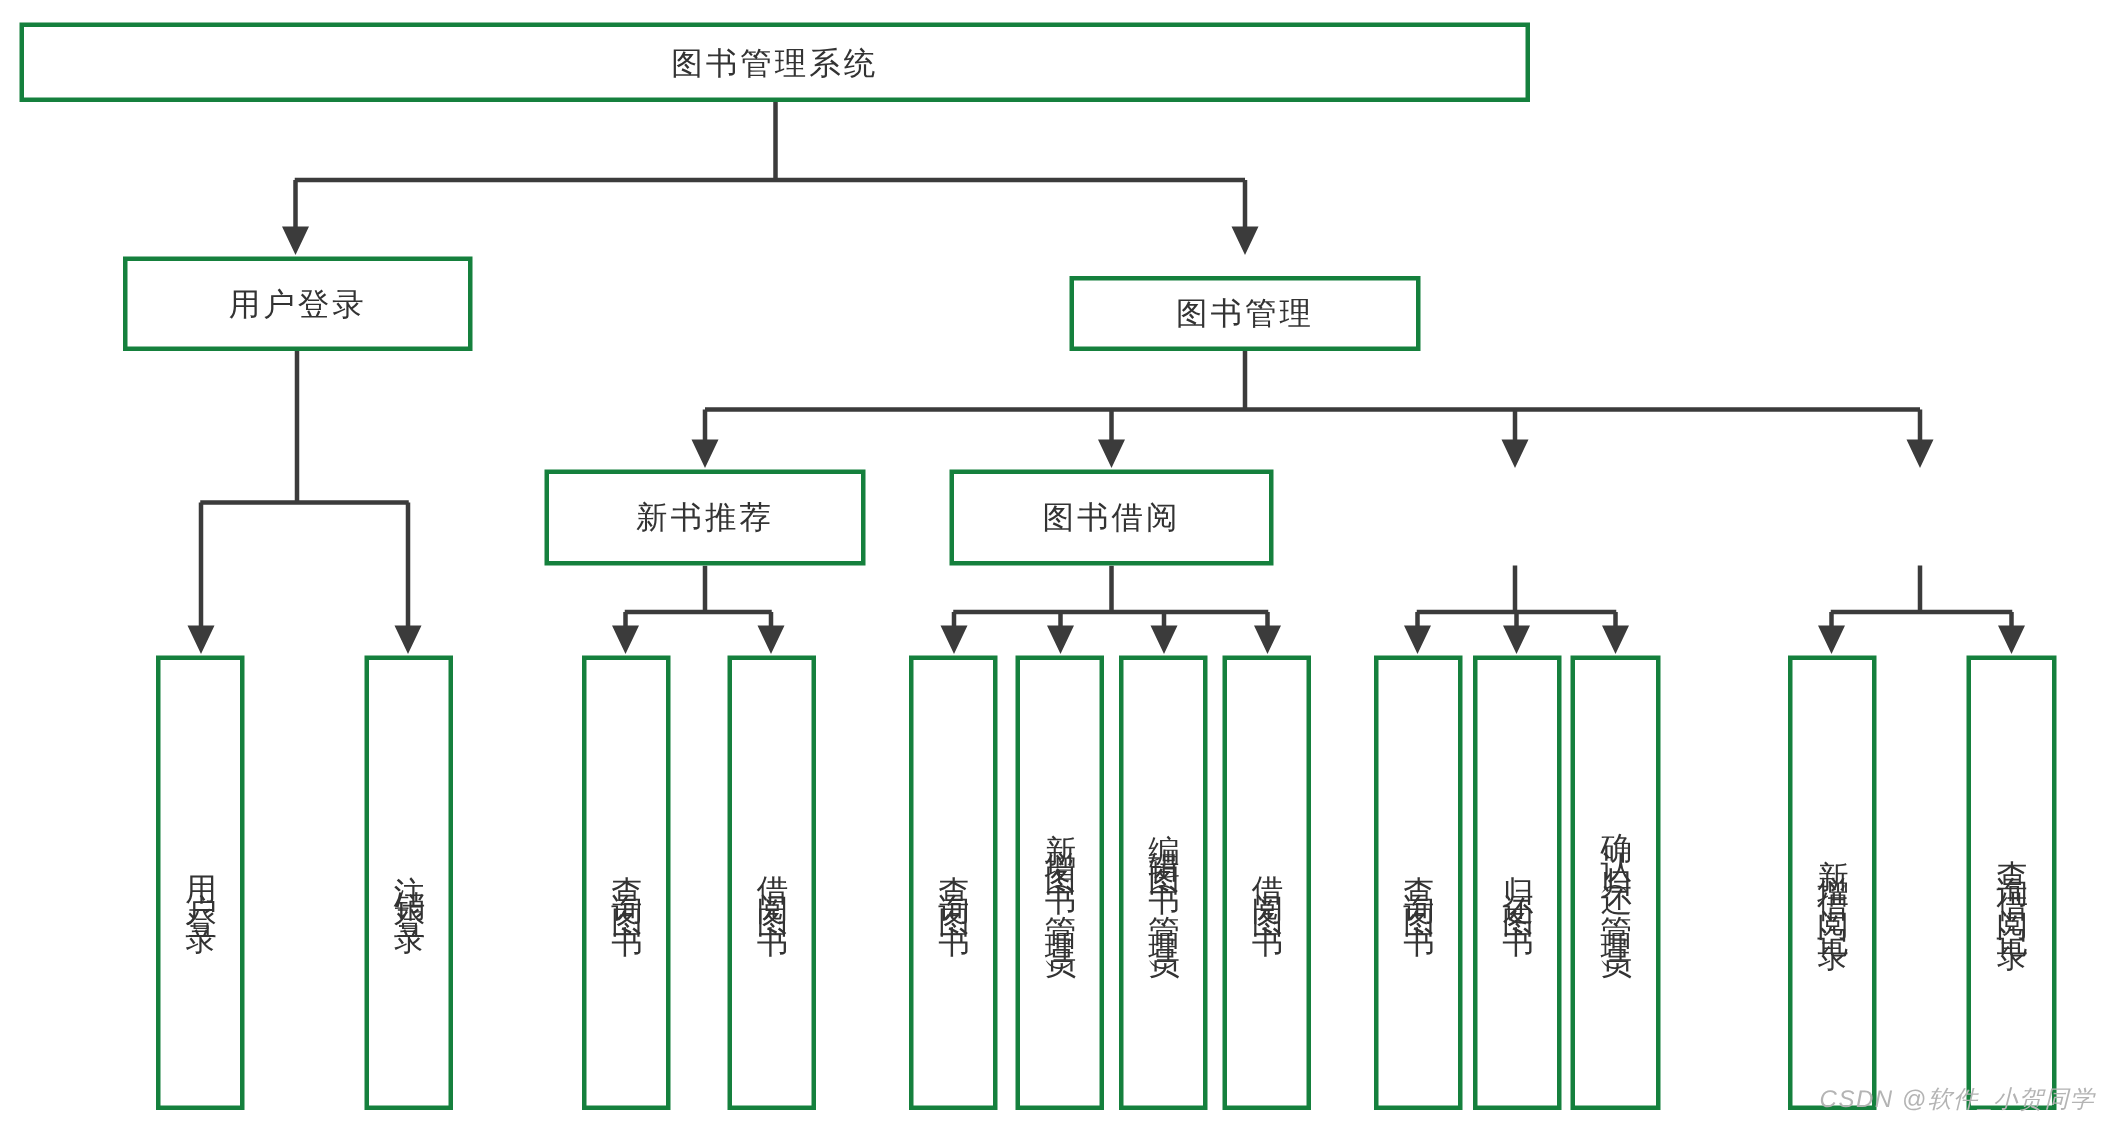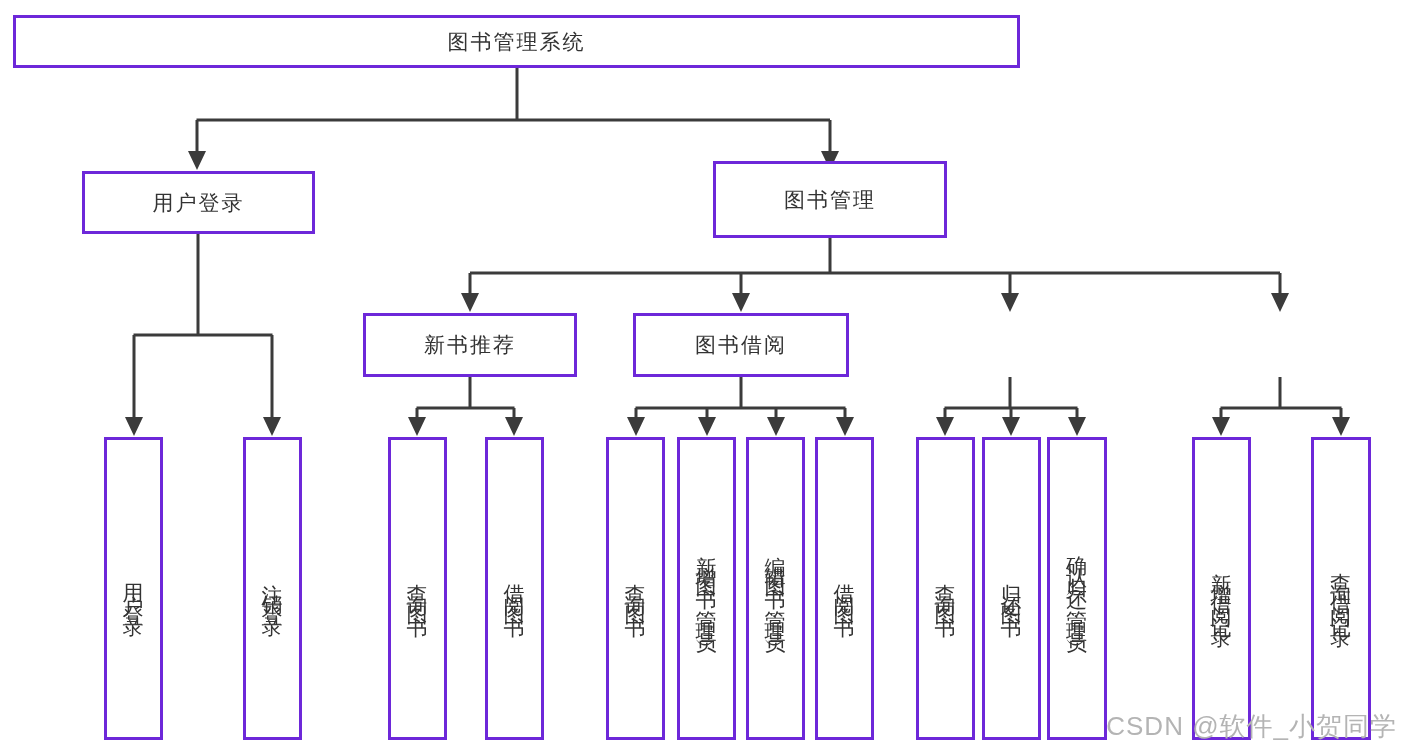--- a/index.html
+++ b/index.html
@@ -1,34 +1,34 @@
 <!DOCTYPE html>
 <html><head>
 <meta charset="utf-8">
 <style>
   html,body{margin:0;padding:0;background:#ffffff;}
   .canvas{
     position:relative;width:1405px;height:747px;background:#ffffff;
     font-family:"Liberation Sans","DejaVu Sans",sans-serif;overflow:hidden;color:#333;
   }
   .node{
-    position:absolute;box-sizing:border-box;border:3px solid #6d28d9;background:#ffffff;
+    position:absolute;box-sizing:border-box;border:3px solid #15803d;background:#ffffff;
     display:flex;align-items:center;justify-content:center;z-index:2;
   }
   .node.h .lbl{font-size:21px;letter-spacing:2px;color:#333;white-space:nowrap;}
   .node.v .lbl{
     writing-mode:vertical-rl;text-orientation:mixed;
     font-size:21px;line-height:1;letter-spacing:11px;color:#333;
   }
   svg.connectors{position:absolute;left:0;top:0;z-index:1;}
   svg.connectors path.ln{stroke:#3b3b3b;stroke-width:3;fill:none;}
   svg.connectors path.ar{fill:#3b3b3b;stroke:none;}
   .watermark{
     position:absolute;right:8px;bottom:3px;z-index:5;
-    font-size:26px;letter-spacing:1px;color:#b4b4b4;white-space:nowrap;
+    font-size:16px;letter-spacing:1px;color:#b4b4b4;white-space:nowrap;font-style:italic;
   }
 </style>
 </head>
 <body>
 
 <div class="canvas">
 
   <svg class="connectors" width="1405" height="747" viewBox="0 0 1405 747">
     <path class="ln" d="
       M517 68 V120
@@ -86,21 +86,21 @@
       M1341 436 L1332 417 L1350 417 Z"></path>
   </svg>
 
   <div class="node h" style="left:13px;top:15px;width:1007px;height:53px">
     <span class="lbl">图书管理系统</span>
   </div>
 
   <div class="node h" style="left:82px;top:171px;width:233px;height:63px">
     <span class="lbl">用户登录</span>
   </div>
-  <div class="node h" style="left:713px;top:161px;width:234px;height:77px">
+  <div class="node h" style="left:713px;top:184px;width:234px;height:50px">
     <span class="lbl">图书管理</span>
   </div>
 
   <div class="node h" style="left:633px;top:313px;width:216px;height:64px">
     <span class="lbl">图书借阅</span>
   </div>
   <div class="node h" style="left:363px;top:313px;width:214px;height:64px">
     <span class="lbl">新书推荐</span>
   </div>
 

